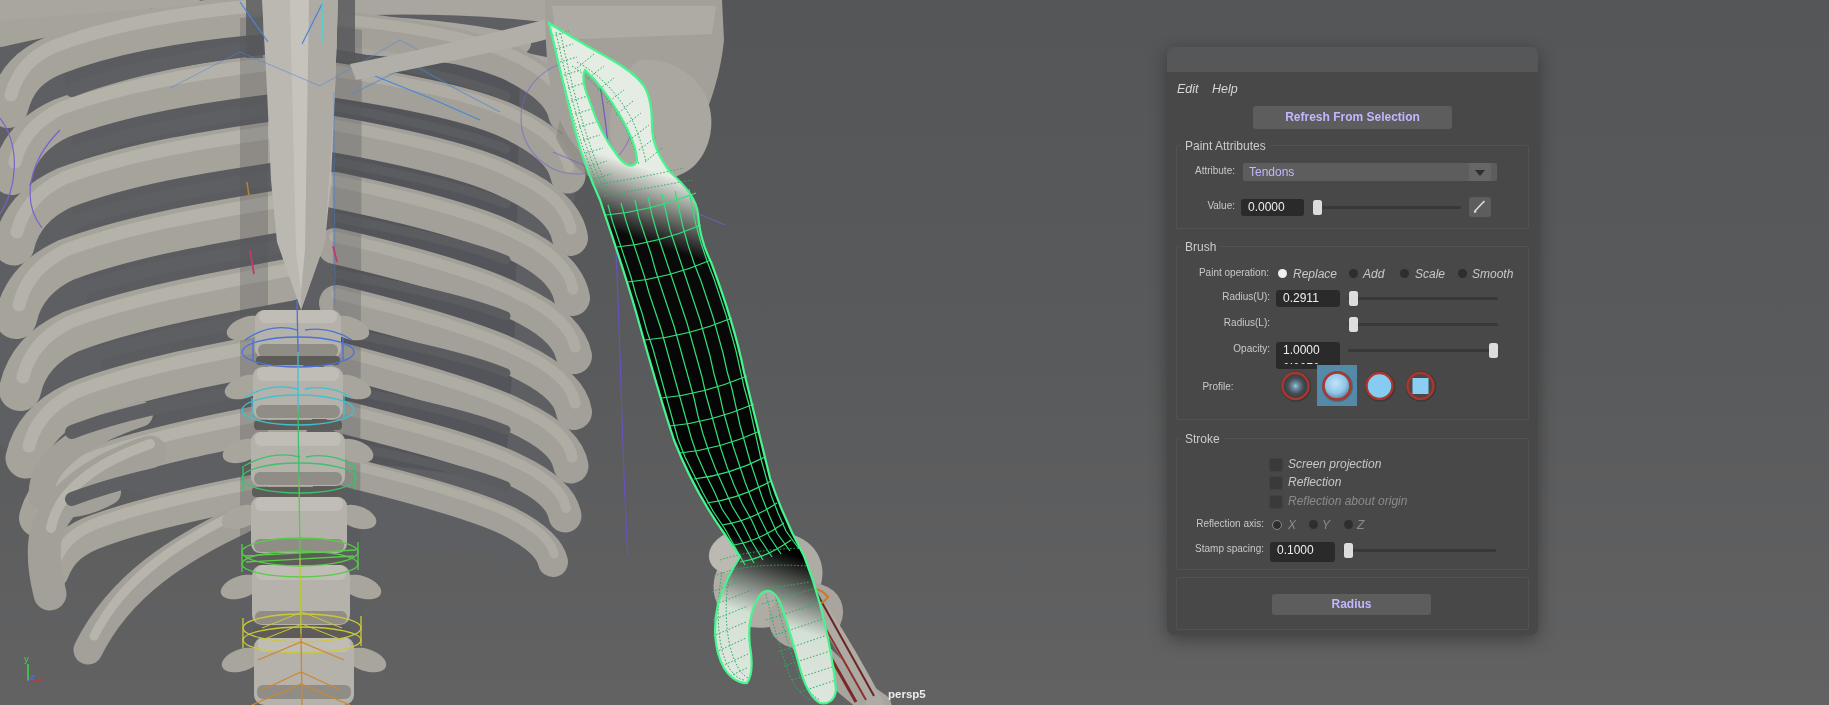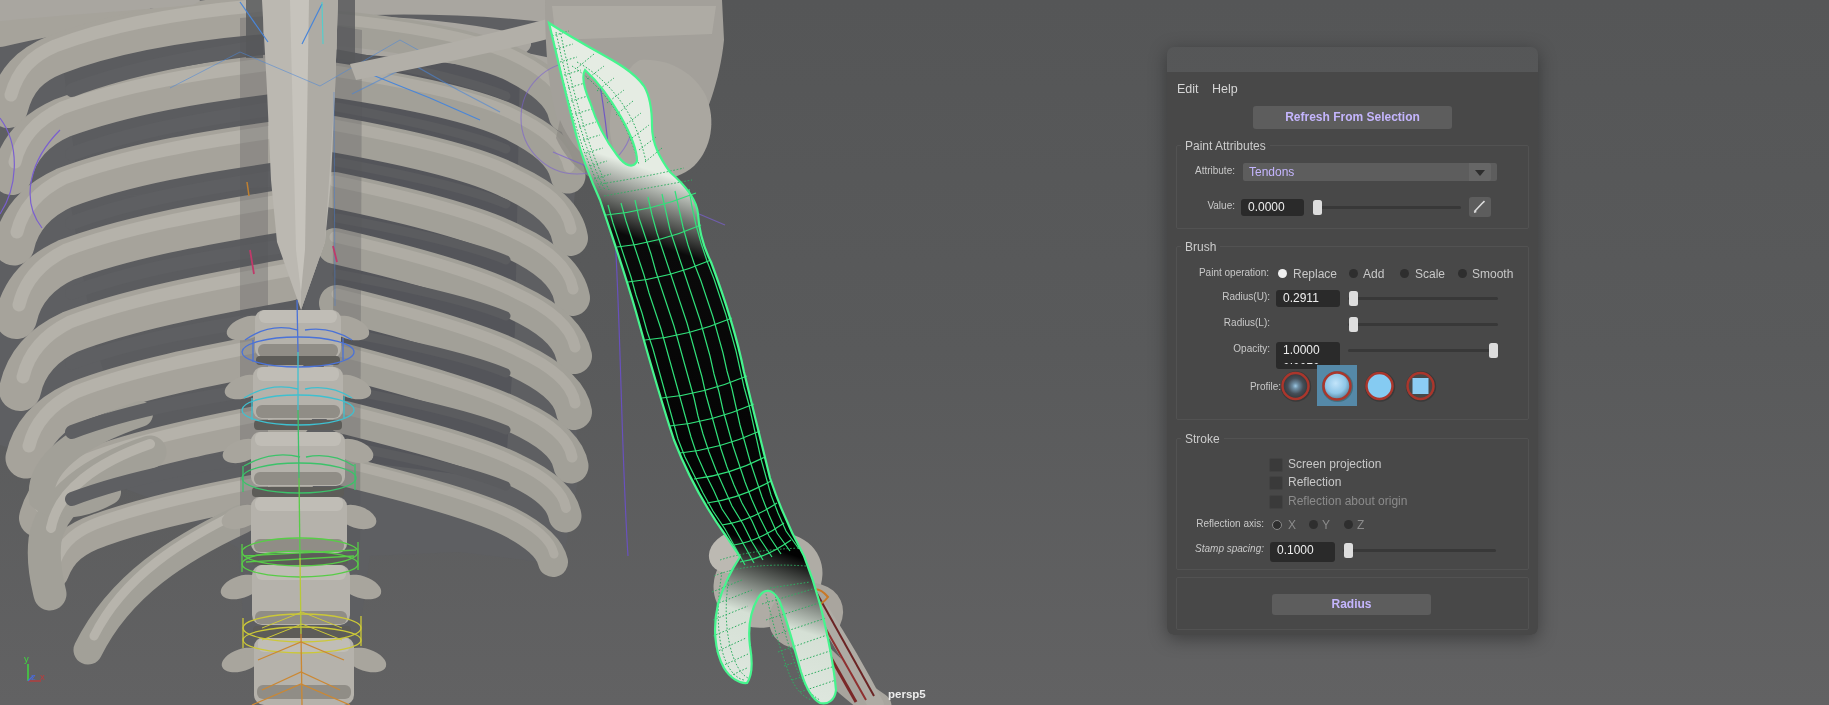--- a/index.html
+++ b/index.html
@@ -1,21 +1,21 @@
 <!DOCTYPE html>
 <html><head>
 <meta charset="utf-8">
 <style>
 html,body{margin:0;padding:0;width:1829px;height:705px;overflow:hidden;background:#58595a;font-family:"Liberation Sans",sans-serif;}
 #stage{position:relative;width:1829px;height:705px;overflow:hidden;}
 #scene{position:absolute;left:0;top:0;}
 #win{position:absolute;left:1167px;top:47px;width:371px;height:588px;border-radius:7px;box-shadow:0 4px 18px rgba(0,0,0,0.35);}
 #titlebar{position:absolute;left:0;top:0;width:371px;height:25px;background:#f1f1f1;border-radius:7px 7px 0 0;}
 #wbody{position:absolute;left:0;top:25px;width:371px;height:563px;background:#484848;border-radius:0 0 7px 7px;}
-.wlbl{position:absolute;color:#c8c8c8;font-size:12px;white-space:nowrap;}
+.wlbl{position:absolute;color:#c8c8c8;font-size:12px;white-space:nowrap;font-style:italic;}
 .rlbl{position:absolute;color:#c8c8c8;font-size:10px;white-space:nowrap;text-align:right;}
 .field{position:absolute;background:#2a2a2a;border-radius:3px;color:#eeeeee;font-size:12px;line-height:17px;padding-left:7px;}
 .btn{position:absolute;background:#5d5d5d;border-radius:3px;color:#c4b5fd;font-size:12px;text-align:center;}
 .track{position:absolute;height:3px;background:#383838;border-radius:2px;}
 .handle{position:absolute;width:9px;height:15px;background:#dddddd;border-radius:2.5px;}
 .grp{position:absolute;border:1px solid #525252;border-radius:2px;}
 .grplbl{position:absolute;color:#cccccc;font-size:12px;background:#484848;padding:0 4px;white-space:nowrap;}
 .cb{position:absolute;width:12px;height:12px;background:#3a3a3a;border-radius:2px;border:1px solid #424242;}
 .radio{position:absolute;width:9px;height:9px;border-radius:50%;background:#2e2e2e;}
 .gray{color:#8b8b8b;text-align:center;}
@@ -416,21 +416,21 @@
   <div class="rlbl" style="left:0px;top:245px;width:103px;">Radius(L):</div>
   <div class="field" style="left:109px;top:232px;width:57px;height:17px;margin-top:48px;">0.0010</div>
   <div class="track" style="left:181px;top:251px;width:150px;"></div>
   <div class="handle" style="left:182px;top:245px;"></div>
 
   <div class="rlbl" style="left:0px;top:271px;width:103px;">Opacity:</div>
   <div class="field" style="left:109px;top:270px;width:57px;height:21px;">1.0000</div>
   <div class="track" style="left:181px;top:277px;width:150px;"></div>
   <div class="handle" style="left:322px;top:271px;"></div>
 
-  <div class="rlbl" style="left:12px;top:309px;width:102px;">Profile:</div>
+  <div class="rlbl" style="left:0px;top:309px;width:102px;text-align:center;">Profile:</div>
   <svg style="position:absolute;left:110px;top:291px;" width="175" height="50">
    <defs>
     <radialGradient id="pr1" cx="0.5" cy="0.5" r="0.5">
               <stop offset="0" stop-color="#9cc8e4"></stop>
               <stop offset="0.22" stop-color="#6e8ea4"></stop>
               <stop offset="0.6" stop-color="#454e57"></stop>
               <stop offset="1" stop-color="#33373a"></stop>
             </radialGradient>
     <radialGradient id="pr2" cx="0.45" cy="0.4" r="0.62">
               <stop offset="0" stop-color="#c2e4fa"></stop>
@@ -458,21 +458,21 @@
   <div class="wlbl" style="left:121px;top:403px;">Reflection</div>
   <div class="cb" style="left:102px;top:423px;"></div>
   <div class="wlbl gray" style="left:121px;top:422px;">Reflection about origin</div>
   <div class="rlbl" style="left:0px;top:446px;width:97px;">Reflection axis:</div>
   <div class="radio" style="left:105px;top:448px;border:1px solid #888888;width:8px;height:8px;"></div>
   <div class="wlbl gray" style="left:121px;top:446px;">X</div>
   <div class="radio" style="left:142px;top:448px;"></div>
   <div class="wlbl gray" style="left:155px;top:446px;">Y</div>
   <div class="radio" style="left:177px;top:448px;"></div>
   <div class="wlbl gray" style="left:190px;top:446px;">Z</div>
-  <div class="rlbl" style="left:0px;top:471px;width:97px;font-style:italic;">Stamp spacing:</div>
+  <div class="rlbl" style="left:0px;top:471px;width:97px;">Stamp spacing:</div>
   <div class="field" style="left:103px;top:470px;width:58px;height:20px;line-height:16px;">0.1000</div>
   <div class="track" style="left:176px;top:477px;width:153px;"></div>
   <div class="handle" style="left:177px;top:471px;"></div>
 
   <div class="grp" style="left:9px;top:505px;width:351px;height:51px;"></div>
   <div class="btn" style="left:105px;top:522px;width:159px;height:21px;line-height:21px;font-weight:bold;">Radius</div>
  </div>
 </div>
 </div>
 

